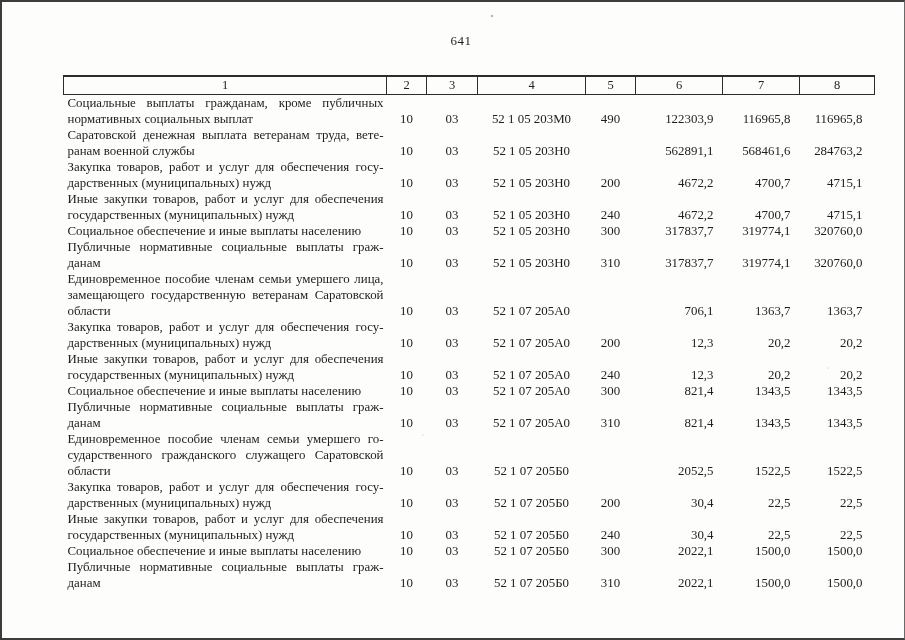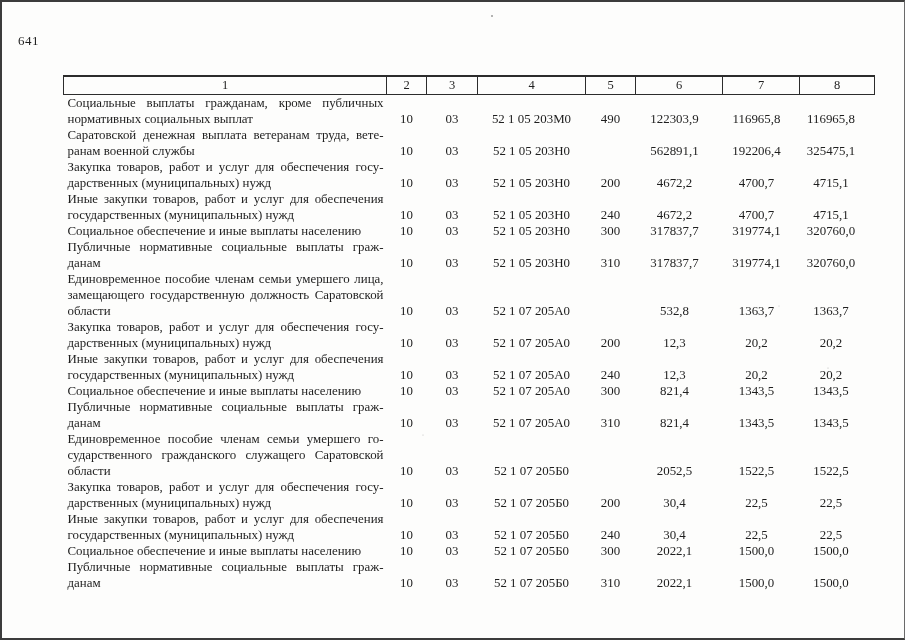--- a/index.html
+++ b/index.html
@@ -15,21 +15,21 @@
     position: absolute; inset: 0;
     border-top: 2px solid #3c3c3c;
     border-left: 2px solid #3c3c3c;
     border-bottom: 2px solid #3c3c3c;
     border-right: 1px solid #6a6a6a;
     box-sizing: border-box;
   }
   .page-number {
     position: absolute;
     top: 31px; left: 16px; right: 0;
-    text-align: left;
+    text-align: center;
     font-size: 13px;
     letter-spacing: 0.5px;
   }
   table.budget-table {
     position: absolute;
     left: 61px; top: 73px;
     width: 811px;
     border-collapse: collapse;
     table-layout: fixed;
   }
@@ -50,21 +50,21 @@
     line-height: 16px;
     color: #1e1e1e;
   }
   td.desc {
     text-align: justify;
     padding-left: 4px;
     padding-right: 3px;
     margin-left: 12px;
   }
   td.ctr { text-align: center; }
-  td.num { text-align: center; padding-right: 9px; }
+  td.num { text-align: right; padding-right: 9px; }
   td.num-last { padding-right: 12px; }
   
   .noise {
     position: absolute; left: 489px; top: 13px;
     width: 2px; height: 2px; border-radius: 50%;
     background: #9a9a9a;
     box-shadow: 428px 4px 0 -0.5px #b5b5b5,
                 336px 352px 0 -0.5px #aaa,
                 -69px 419px 0 -0.5px #b0b0b0,
                 287px 290px 0 -0.5px #bbb,
@@ -113,22 +113,22 @@
           <td class="num">116965,8</td>
           <td class="num num-last">116965,8</td>
         </tr>
         <tr>
           <td class="desc">Саратовской денежная выплата ветеранам труда, вете­ранам военной службы</td>
           <td class="ctr">10</td>
           <td class="ctr">03</td>
           <td class="ctr">52 1 05 203Н0</td>
           <td class="ctr"></td>
           <td class="num">562891,1</td>
-          <td class="num">192206,4</td>
-          <td class="num num-last">325475,1</td>
+          <td class="num">568461,6</td>
+          <td class="num num-last">284763,2</td>
         </tr>
         <tr>
           <td class="desc">Закупка товаров, работ и услуг для обеспечения госу­дарственных (муниципальных) нужд</td>
           <td class="ctr">10</td>
           <td class="ctr">03</td>
           <td class="ctr">52 1 05 203Н0</td>
           <td class="ctr">200</td>
           <td class="num">4672,2</td>
           <td class="num">4700,7</td>
           <td class="num num-last">4715,1</td>
@@ -157,26 +157,26 @@
           <td class="desc">Публичные нормативные социальные выплаты граж­данам</td>
           <td class="ctr">10</td>
           <td class="ctr">03</td>
           <td class="ctr">52 1 05 203Н0</td>
           <td class="ctr">310</td>
           <td class="num">317837,7</td>
           <td class="num">319774,1</td>
           <td class="num num-last">320760,0</td>
         </tr>
         <tr>
-          <td class="desc">Единовременное пособие членам семьи умершего ли­ца, замещающего государственную должность Сара­товской области</td>
+          <td class="desc">Единовременное пособие членам семьи умершего ли­ца, замещающего государственную ветеранам Сара­товской области</td>
           <td class="ctr">10</td>
           <td class="ctr">03</td>
           <td class="ctr">52 1 07 205А0</td>
           <td class="ctr"></td>
-          <td class="num">532,8</td>
+          <td class="num">706,1</td>
           <td class="num">1363,7</td>
           <td class="num num-last">1363,7</td>
         </tr>
         <tr>
           <td class="desc">Закупка товаров, работ и услуг для обеспечения госу­дарственных (муниципальных) нужд</td>
           <td class="ctr">10</td>
           <td class="ctr">03</td>
           <td class="ctr">52 1 07 205А0</td>
           <td class="ctr">200</td>
           <td class="num">12,3</td>

